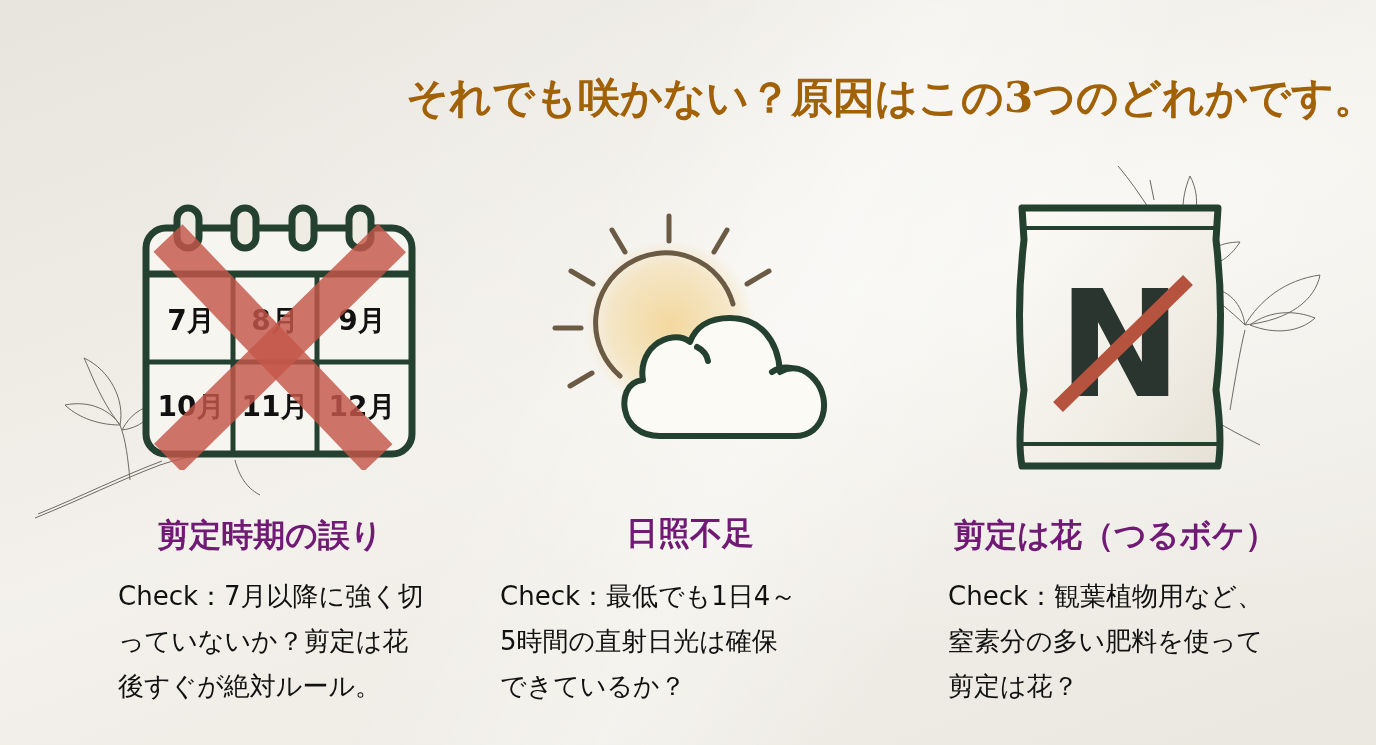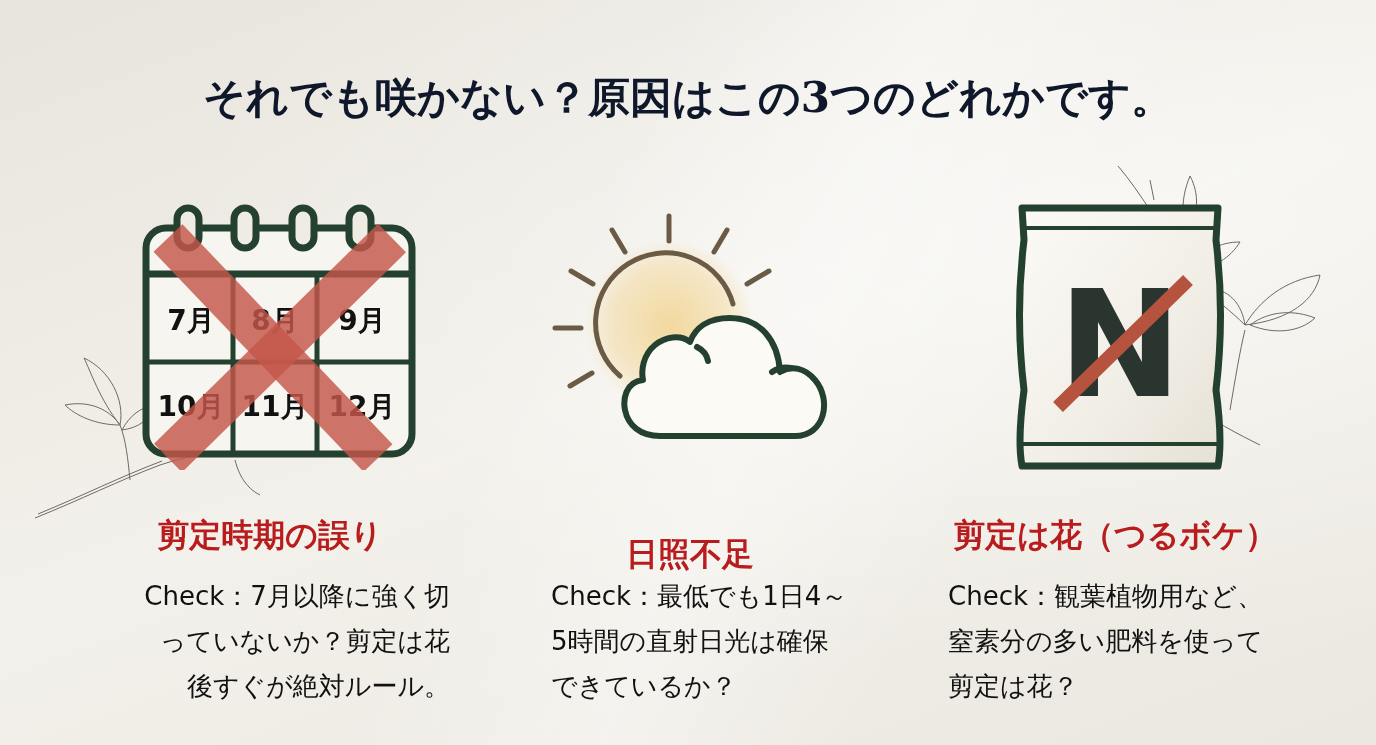--- a/index.html
+++ b/index.html
@@ -11,28 +11,28 @@
   }
   .bg {
     position: absolute; inset: 0;
     background:
       linear-gradient(115deg, rgba(255,255,255,0) 40%, rgba(255,255,255,0.35) 55%, rgba(255,255,255,0) 70%),
       linear-gradient(160deg, rgba(0,0,0,0.03) 0%, rgba(255,255,255,0.25) 50%, rgba(0,0,0,0.02) 100%),
       radial-gradient(ellipse at 80% 30%, rgba(255,255,255,0.5), rgba(255,255,255,0) 60%);
   }
   .title {
     position: absolute; left: 0; right: 0; top: 70px;
-    text-align: center;
+    text-align: right;
     font-family: "DejaVu Serif", serif;
     font-weight: bold; font-size: 42px; letter-spacing: 0px;
-    color: #0f172a;
+    color: #a16207;
   }
   .illus { position: absolute; }
   .col-heading {
-    position: absolute; font-weight: bold; font-size: 32px; color: #b91c1c;
+    position: absolute; font-weight: bold; font-size: 32px; color: #701a75;
     text-align: center; white-space: nowrap;
   }
   .col-body {
     position: absolute; font-size: 26px; line-height: 45px; color: #111;
     white-space: pre-line;
   }
   svg text { font-family: "DejaVu Sans", sans-serif; font-weight: bold; }
 </style>
 </head>
 <body>
@@ -86,21 +86,21 @@
     <text x="51" y="216">10月</text>
     <text x="135" y="216">11月</text>
     <text x="222" y="216">12月</text>
   </g>
   <g stroke="#c4574a" stroke-opacity="0.82" stroke-width="40" stroke-linecap="butt">
     <line x1="28" y1="38" x2="238" y2="258"></line>
     <line x1="252" y1="38" x2="28" y2="258"></line>
   </g>
 </svg>
 <div class="col-heading" style="left:145px;top:514px;width:250px;">剪定時期の誤り</div>
-<div class="col-body" style="left:90px;top:574px;width:360px;text-align:right;">Check：7月以降に強く切
+<div class="col-body" style="left:118px;top:574px;width:360px;">Check：7月以降に強く切
  っていないか？剪定は花
 後すぐが絶対ルール。</div>
 
 <svg class="illus" style="left:540px;top:200px" width="300" height="250" viewBox="0 0 300 250">
   <defs>
     <radialGradient id="glow" cx="0.5" cy="0.5" r="0.5">
       <stop offset="0" stop-color="#f3d79b" stop-opacity="0.95"></stop>
       <stop offset="0.7" stop-color="#f3d79b" stop-opacity="0.5"></stop>
       <stop offset="1" stop-color="#f3d79b" stop-opacity="0"></stop>
     </radialGradient>
@@ -113,22 +113,22 @@
     <line x1="187" y1="30" x2="174" y2="52"></line>
     <line x1="31" y1="71" x2="53" y2="84"></line>
     <line x1="229" y1="71" x2="207" y2="84"></line>
     <line x1="15" y1="128" x2="41" y2="128"></line>
     <line x1="30" y1="186" x2="52" y2="173"></line>
   </g>
   <path d="M120 236 L255 236 C285 236 292 200 275 180 C265 168 252 165 240 172 C238 140 220 118 190 118 C168 118 155 128 150 142 C140 134 125 137 115 145 C103 155 101 170 103 180 C85 182 83 200 85 210 C88 225 100 236 120 236Z" fill="#fbfaf5" stroke="#24402f" stroke-width="6" stroke-linejoin="round"></path>
   <path d="M157 147 C163 150 167 155 168 161" stroke="#24402f" stroke-width="6" fill="none" stroke-linecap="round"></path>
   <path d="M232 172 C238 168 245 167 251 168" stroke="#24402f" stroke-width="6" fill="none" stroke-linecap="round"></path>
 </svg>
-<div class="col-heading" style="left:590px;top:533px;width:200px;">日照不足</div>
-<div class="col-body" style="left:551px;top:574px;width:360px;">Check：最低でも1日4～
+<div class="col-heading" style="left:590px;top:512px;width:200px;">日照不足</div>
+<div class="col-body" style="left:500px;top:574px;width:360px;">Check：最低でも1日4～
  5時間の直射日光は確保
 できているか？</div>
 
 <svg class="illus" style="left:1010px;top:200px" width="230" height="275" viewBox="0 0 230 275">
   <defs>
     <linearGradient id="bagShade" x1="0" y1="0" x2="1" y2="1">
       <stop offset="0" stop-color="#fbfaf6"></stop>
       <stop offset="0.6" stop-color="#f1eee6"></stop>
       <stop offset="1" stop-color="#e6e1d6"></stop>
     </linearGradient>

